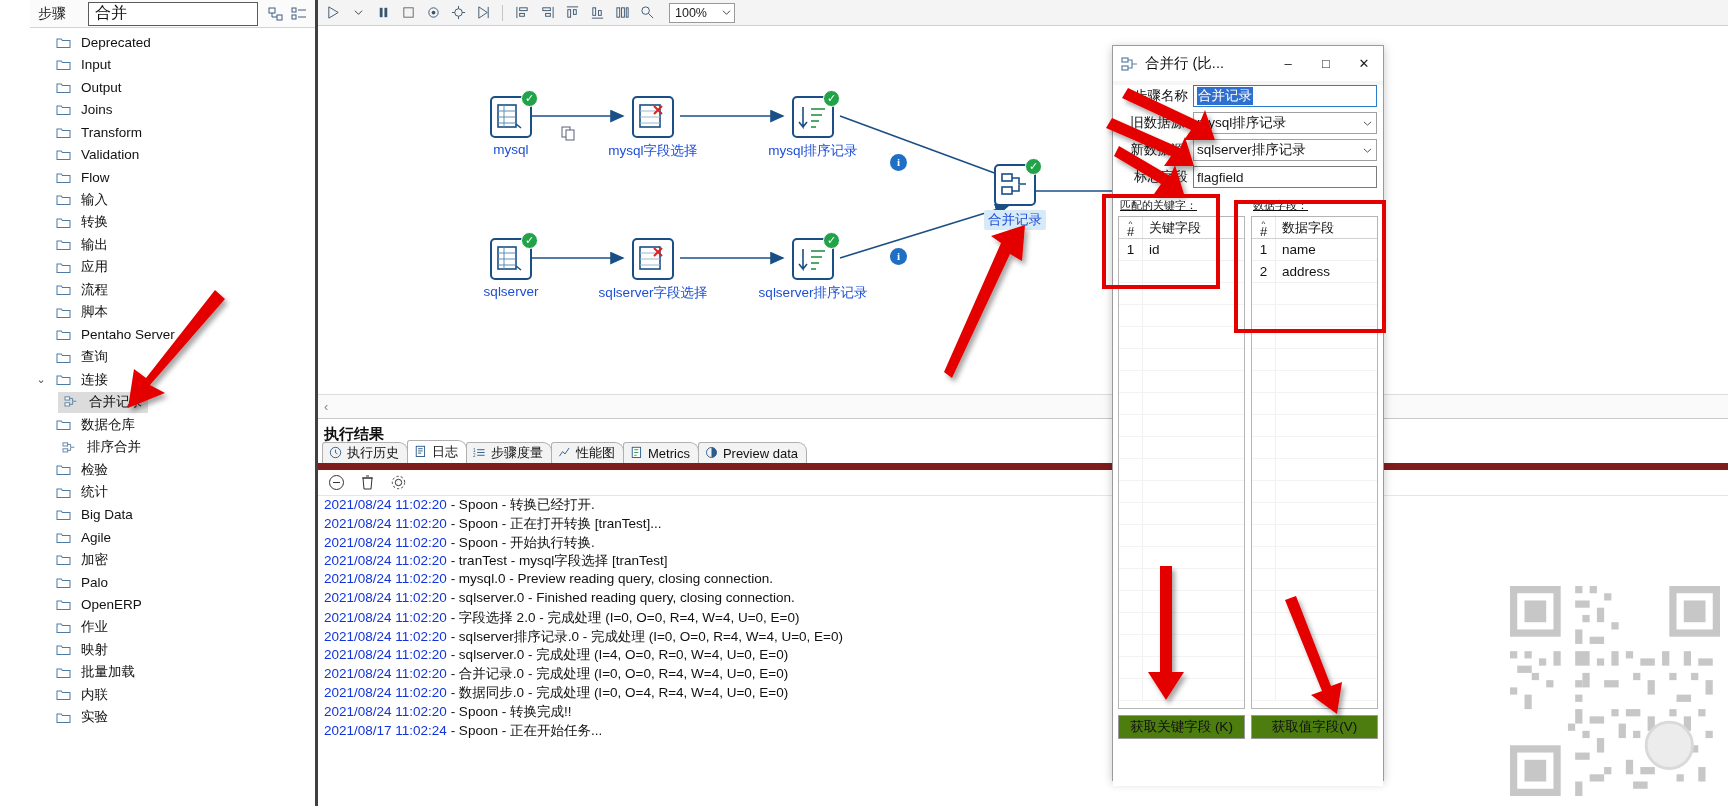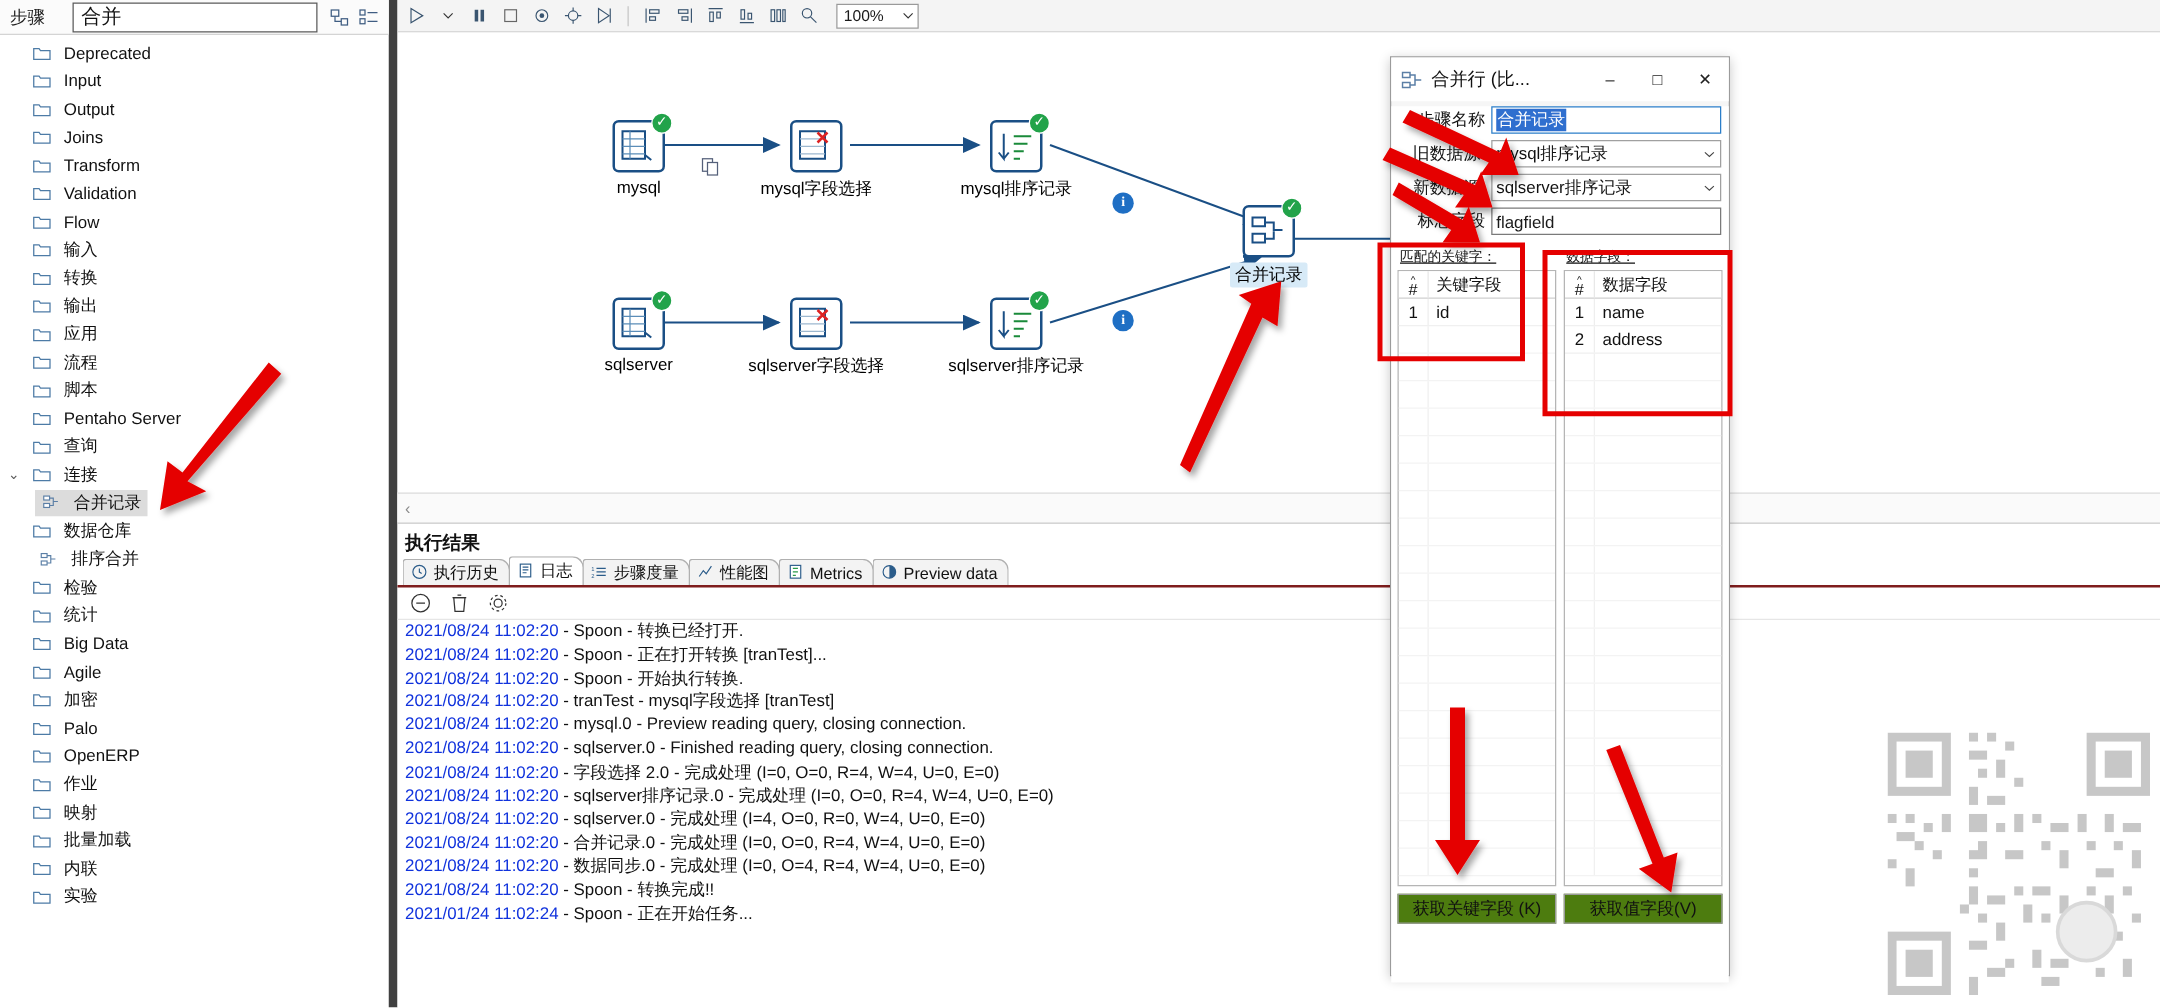--- a/index.html
+++ b/index.html
@@ -11,21 +11,21 @@
     background: #ffffff;
     font-family: "Liberation Sans", "DejaVu Sans", sans-serif;
     font-size: 13px;
     color: #1a1a1a;
   }
   #app { position: relative; width: 1728px; height: 806px; }
 
   
   #left-panel {
     position: absolute; left: 0; top: 0; width: 318px; height: 806px;
-    background: #ffffff; border-right: 7px solid #404040;
+    background: #ffffff; border-right: 3px solid #404040; padding-left: 30px;
   }
   #steps-header {
     height: 28px; display: flex; align-items: center;
     border-bottom: 1px solid #d4d4d4; background: #fbfbfb;
   }
   #steps-header .label { width: 56px; padding-left: 8px; font-size: 14px; color: #222; }
   #steps-header .searchbox {
     flex: 1; height: 24px; margin: 0 2px;
     border: 1px solid #5a5a5a; background: #fff;
     display: flex; align-items: center; padding-left: 6px;
@@ -78,38 +78,38 @@
     width: 42px; height: 42px; border: 2px solid #1a4f85; border-radius: 5px;
     background: #ffffff; position: relative;
   }
   .node .ok {
     position: absolute; right: -8px; top: -8px; width: 17px; height: 17px;
     border-radius: 50%; background: #22a34a; border: 1px solid #fff;
     color: #fff; font-size: 11px; line-height: 15px; text-align: center; font-weight: bold;
   }
   .node .caption {
     position: absolute; top: 46px; left: 50%; transform: translateX(-50%);
-    white-space: nowrap; font-size: 13.5px; color: #000000;
+    white-space: nowrap; font-size: 13.5px; color: #1d4ed8;
   }
   .node.highlight .caption { background: #d7eaf7; padding: 1px 4px; border-radius: 2px; }
   .mini-ico { position: absolute; left: 0; top: 0; width: 38px; height: 38px; }
   .info-badge {
     position: absolute; width: 17px; height: 17px; border-radius: 50%;
     background: #1f6fc4; color: #fff; font-size: 11px; font-weight: bold;
     text-align: center; line-height: 17px; font-family: "Liberation Serif", serif;
   }
   .copy-ico { position: absolute; width: 18px; height: 18px; color: #556; }
 
   
   #results {
     position: absolute; left: 318px; top: 418px; width: 1410px; height: 388px;
     background: #fff; border-top: 1px solid #c8c8c8;
   }
   #results-title { padding: 6px 0 3px 6px; font-size: 15px; font-weight: bold; color: #111; }
-  #tabs { display: flex; align-items: flex-end; padding-left: 4px; height: 23px; border-bottom: 2px solid #7f1d1d; }
+  #tabs { display: flex; align-items: flex-end; padding-left: 4px; height: 23px; border-bottom: 7px solid #7f1d1d; }
   .tab {
     display: flex; align-items: center; gap: 4px;
     height: 21px; padding: 0 8px 0 6px; font-size: 13px;
     border: 1px solid #b0b0b0; border-bottom: none; background: #f3f3f3;
     border-radius: 3px 9px 0 0; margin-right: -1px; color: #111; white-space: nowrap;
   }
   .tab.active { background: #ffffff; height: 23px; }
   .tab-ico { width: 14px; height: 14px; display: inline-flex; color: #2b5c8a; }
   #log-toolbar { display: flex; align-items: center; gap: 14px; height: 26px; padding-left: 10px; border-bottom: 1px solid #e6e6e6; }
   .log-ico { width: 17px; height: 17px; color: #333; }
@@ -829,21 +829,21 @@
         <div class="log-line"><span class="log-ts">2021/08/24 11:02:20</span><span> - Spoon - 开始执行转换.</span></div>
         <div class="log-line"><span class="log-ts">2021/08/24 11:02:20</span><span> - tranTest - mysql字段选择  [tranTest]</span></div>
         <div class="log-line"><span class="log-ts">2021/08/24 11:02:20</span><span> - mysql.0 - Preview reading query, closing connection.</span></div>
         <div class="log-line"><span class="log-ts">2021/08/24 11:02:20</span><span> - sqlserver.0 - Finished reading query, closing connection.</span></div>
         <div class="log-line"><span class="log-ts">2021/08/24 11:02:20</span><span> - 字段选择 2.0 - 完成处理 (I=0, O=0, R=4, W=4, U=0, E=0)</span></div>
         <div class="log-line"><span class="log-ts">2021/08/24 11:02:20</span><span> - sqlserver排序记录.0 - 完成处理 (I=0, O=0, R=4, W=4, U=0, E=0)</span></div>
         <div class="log-line"><span class="log-ts">2021/08/24 11:02:20</span><span> - sqlserver.0 - 完成处理 (I=4, O=0, R=0, W=4, U=0, E=0)</span></div>
         <div class="log-line"><span class="log-ts">2021/08/24 11:02:20</span><span> - 合并记录.0 - 完成处理 (I=0, O=0, R=4, W=4, U=0, E=0)</span></div>
         <div class="log-line"><span class="log-ts">2021/08/24 11:02:20</span><span> - 数据同步.0 - 完成处理 (I=0, O=4, R=4, W=4, U=0, E=0)</span></div>
         <div class="log-line"><span class="log-ts">2021/08/24 11:02:20</span><span> - Spoon - 转换完成!!</span></div>
-        <div class="log-line"><span class="log-ts">2021/01/24 11:02:24</span><span> - Spoon - 正在开始任务...</span></div>
+        <div class="log-line"><span class="log-ts">2021/08/17 11:02:24</span><span> - Spoon - 正在开始任务...</span></div>
       </div>
   </div>
 
   <div id="dialog">
     <div id="dlg-titlebar">
       <span class="dicon">
         <svg viewBox="0 0 18 18" width="18" height="18">
           <rect x="1" y="3" width="6" height="4" fill="#fff" stroke="#5b7fa6" stroke-width="1.2"></rect>
           <rect x="1" y="11" width="6" height="4" fill="#fff" stroke="#5b7fa6" stroke-width="1.2"></rect>
           <path d="M7 5h4v4h5M7 13h4v-4" stroke="#5b7fa6" stroke-width="1.2" fill="none"></path>

